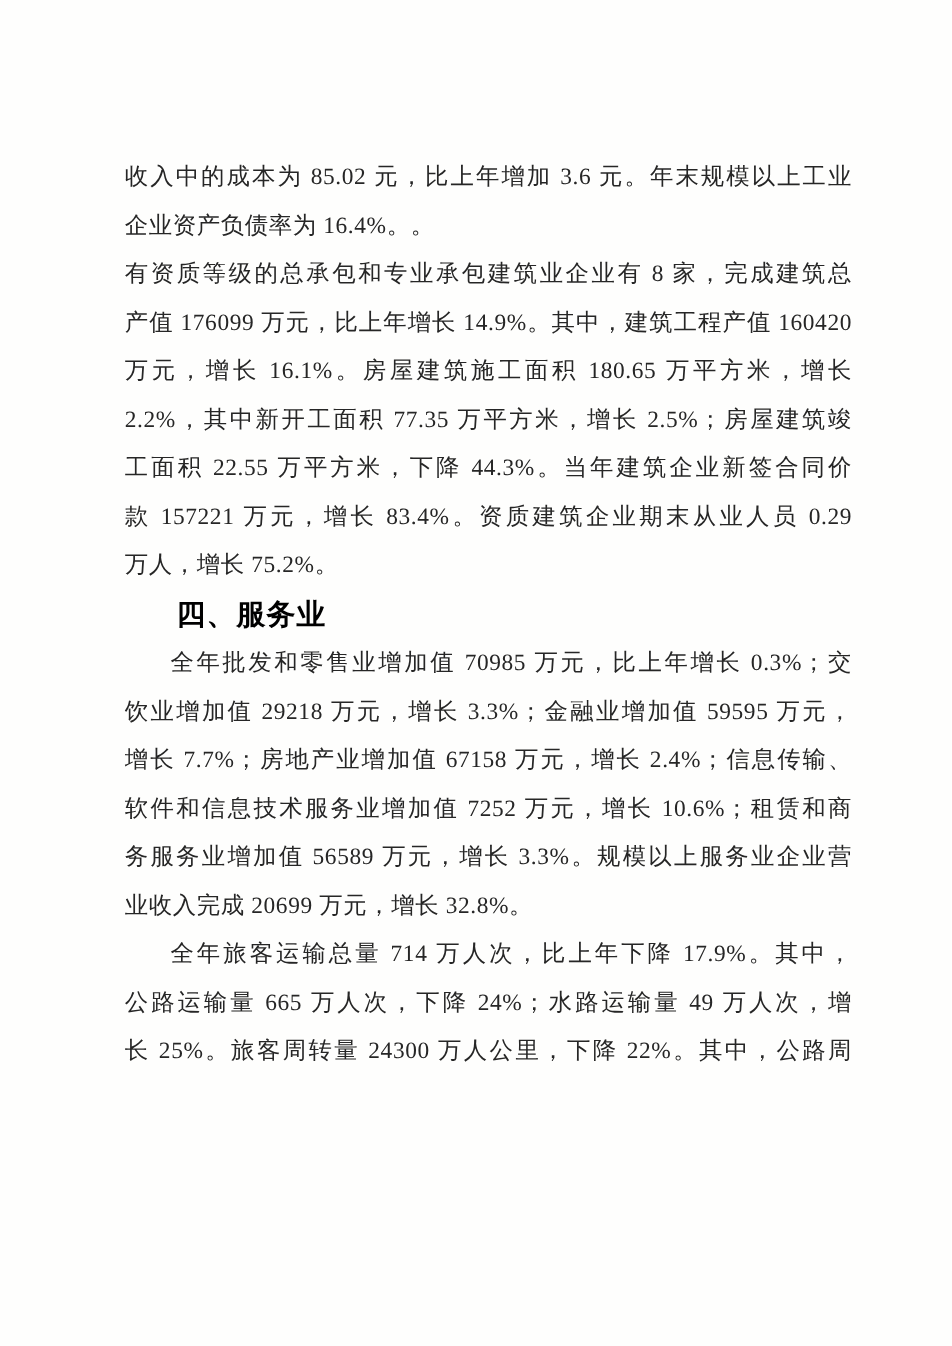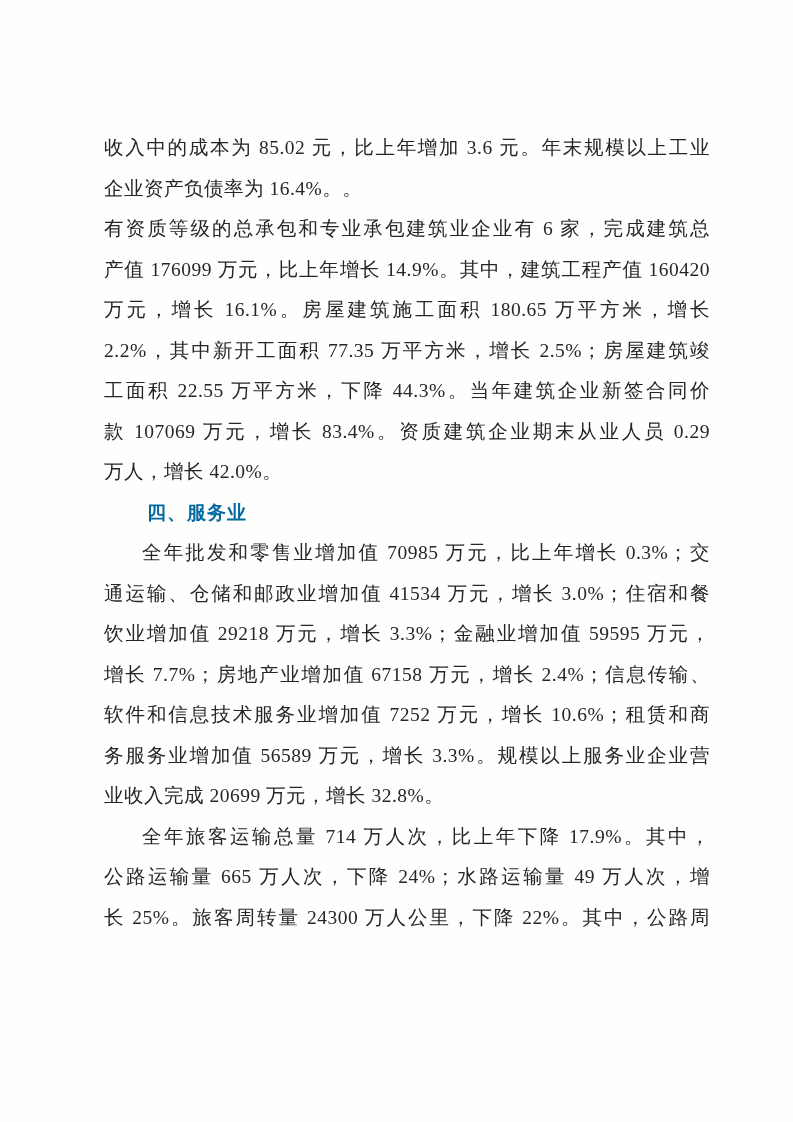--- a/index.html
+++ b/index.html
@@ -36,45 +36,44 @@
   .line.no-just {
     text-align: right;
     text-align-last: left;
   }
   .line.indent {
     text-indent: 38px;
   }
   .line.heading {
     font-family: "Liberation Sans", "DejaVu Sans", sans-serif;
     font-weight: bold;
-    color: #0369a1;
-    font-size: 19px;
+    color: #000000;
+    font-size: 24px;
     text-align: left;
     text-align-last: left;
     text-indent: 43px;
     letter-spacing: 1px;
   }
 </style>
 </head>
 <body>
 
 <div class="page">
   <div class="text-block">
       <div class="line">收入中的成本为 85.02 元，比上年增加 3.6 元。年末规模以上工业</div>
       <div class="line no-just">企业资产负债率为 16.4%。。</div>
-      <div class="line">有资质等级的总承包和专业承包建筑业企业有 6 家，完成建筑总</div>
+      <div class="line">有资质等级的总承包和专业承包建筑业企业有 8 家，完成建筑总</div>
       <div class="line">产值 176099 万元，比上年增长 14.9%。其中，建筑工程产值 160420</div>
       <div class="line">万元，增长 16.1%。房屋建筑施工面积 180.65 万平方米，增长</div>
       <div class="line">2.2%，其中新开工面积 77.35 万平方米，增长 2.5%；房屋建筑竣</div>
       <div class="line">工面积 22.55 万平方米，下降 44.3%。当年建筑企业新签合同价</div>
-      <div class="line">款 107069 万元，增长 83.4%。资质建筑企业期末从业人员 0.29</div>
-      <div class="line no-just">万人，增长 42.0%。</div>
+      <div class="line">款 157221 万元，增长 83.4%。资质建筑企业期末从业人员 0.29</div>
+      <div class="line no-just">万人，增长 75.2%。</div>
       <div class="line heading indent no-just">四、服务业</div>
       <div class="line indent">全年批发和零售业增加值 70985 万元，比上年增长 0.3%；交</div>
-      <div class="line">通运输、仓储和邮政业增加值 41534 万元，增长 3.0%；住宿和餐</div>
       <div class="line">饮业增加值 29218 万元，增长 3.3%；金融业增加值 59595 万元，</div>
       <div class="line">增长 7.7%；房地产业增加值 67158 万元，增长 2.4%；信息传输、</div>
       <div class="line">软件和信息技术服务业增加值 7252 万元，增长 10.6%；租赁和商</div>
       <div class="line">务服务业增加值 56589 万元，增长 3.3%。规模以上服务业企业营</div>
       <div class="line no-just">业收入完成 20699 万元，增长 32.8%。</div>
       <div class="line indent">全年旅客运输总量 714 万人次，比上年下降 17.9%。其中，</div>
       <div class="line">公路运输量 665 万人次，下降 24%；水路运输量 49 万人次，增</div>
       <div class="line">长 25%。旅客周转量 24300 万人公里，下降 22%。其中，公路周</div>
     </div>
 </div>

